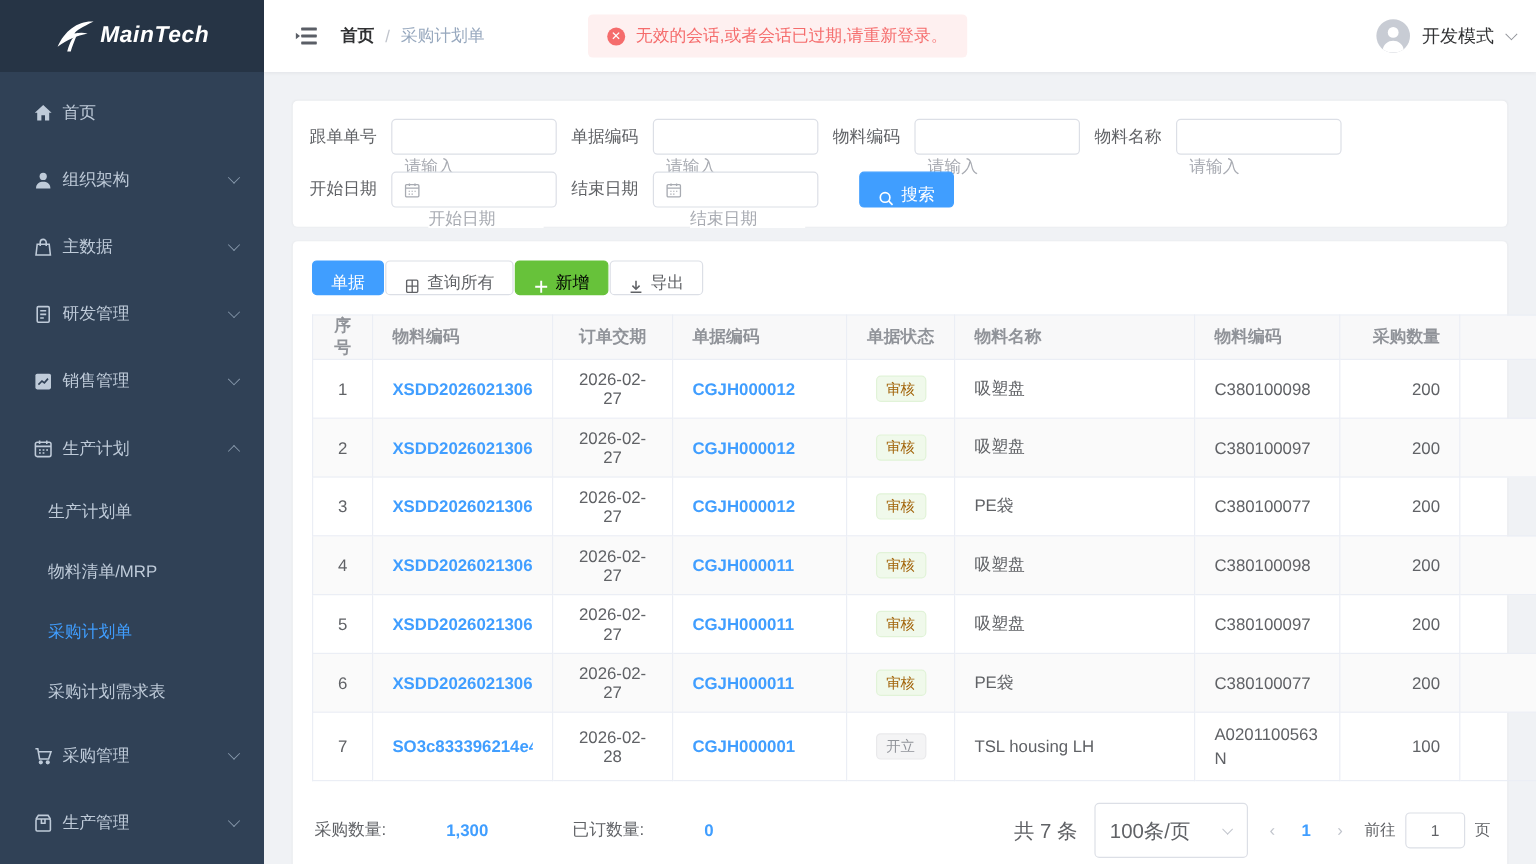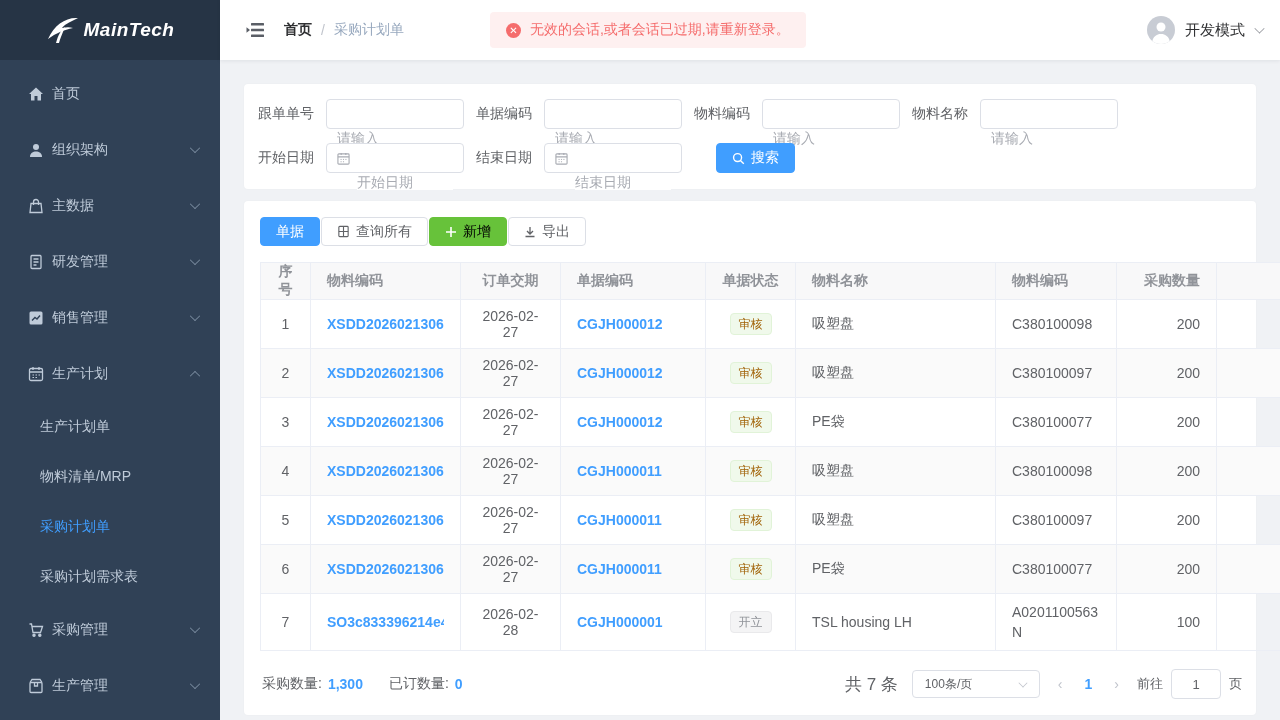--- a/index.html
+++ b/index.html
@@ -41,21 +41,21 @@
   
   .filter-card { padding:15px 14px 16px; margin-bottom:12px; }
   .filter-row { display:flex; align-items:center; margin-bottom:14px; }
   .filter-row:last-child { margin-bottom:0; }
   .f-label { width:68px; color:#606266; flex-shrink:0; }
   .f-group { display:flex; align-items:center; margin-right:12px; }
   .el-input { width:138px; height:30px; border:1px solid #dcdfe6; border-radius:4px; padding:0 10px; color:#606266; font-size:14px; font-family:inherit; display:flex; align-items:center; gap:7px; background:#fff; }
   .el-input input { border:none; outline:none; width:100%; font:inherit; color:#606266;margin-top:47px; }
   .el-input input::placeholder { color:#a8abb2; }
   .cal-icon { color:#a8abb2; flex-shrink:0; display:inline-flex; }
-  .btn { height:30px; border-radius:4px; border:1px solid #dcdfe6; background:#fff; color:#606266; font-size:14px; font-family:inherit; padding:0 15px; display:inline-flex; align-items:center; gap:4px; cursor:pointer; }
+  .btn { height:30px; border-radius:4px; border:1px solid #dcdfe6; background:#fff; color:#606266; font-size:14px; font-family:inherit; padding:0 15px; display:inline-flex; align-items:flex-end; gap:4px; cursor:pointer; }
   .btn.primary { background:#409eff; border-color:#409eff; color:#fff; }
   .btn.success { background:#67c23a; border-color:#67c23a; color:#000000; }
   .search-btn { margin-left:22px; }
 
   
   .table-card { padding:16px 14px 16px 16px; }
   .toolbar { display:flex; gap:1px; margin-bottom:16px; }
   .toolbar .btn { height:29px; }
   .btn-icon { display:inline-flex; margin-right:2px; }
 
@@ -66,26 +66,26 @@
   tbody tr.striped td { background:#fafafa; }
   .al-c { text-align:center; }
   .al-r { text-align:right; }
   .cell-link { color:#409eff; font-weight:bold; cursor:pointer; white-space:nowrap; overflow:hidden; display:block; }
   td.wrap { word-break:break-all; line-height:20px; }
   .tag { display:inline-block; font-size:12px; height:22px; line-height:20px; padding:0 8px; border-radius:4px; border:1px solid; }
   .tag.success { background:#f0f9eb; border-color:#e1f3d8; color:#a16207; }
   .tag.info { background:#f4f4f5; border-color:#e9e9eb; color:#909399; }
 
   
-  .table-footer { display:flex; align-items:center; margin-top:18px; padding-left:2px; }
+  .table-footer { display:flex; align-items:center; margin-top:18px; padding-left:2px;gap:44px; }
   .sum-label { color:#606266; }
   .sum-value { color:#409eff; font-weight:bold; margin:0 26px 0 6px; }
   .pager { margin-left:auto; display:flex; align-items:center; gap:10px; }
   .total-text { color:#606266; font-size:17px; margin-right:4px; }
-  .page-size-select { width:128px; height:28px; border:1px solid #dcdfe6; border-radius:4px; display:flex; align-items:center; padding:0 12px; color:#606266; font-size:12px; cursor:pointer; }
+  .page-size-select { width:128px; height:46px; border:1px solid #dcdfe6; border-radius:4px; display:flex; align-items:center; padding:0 12px; color:#606266; font-size:17px; cursor:pointer; }
   .page-size-select .sel-chev { margin-left:auto; width:8px; height:8px; border-right:1.3px solid #c0c4cc; border-bottom:1.3px solid #c0c4cc; transform:rotate(45deg) scale(.8); margin-top:-3px; }
   .pg-arrow { color:#c0c4cc; font-size:14px; padding:0 8px; cursor:pointer; }
   .pg-num { color:#409eff; font-weight:bold; padding:0 4px; cursor:pointer; }
   .goto { display:flex; align-items:center; gap:8px; color:#606266; font-size:13px; }
   .goto-input { width:50px; height:30px; border:1px solid #dcdfe6; border-radius:4px; text-align:center; font:inherit; color:#606266; outline:none; }
 </style>
 </head>
 <body>
 
 <div class="app">

